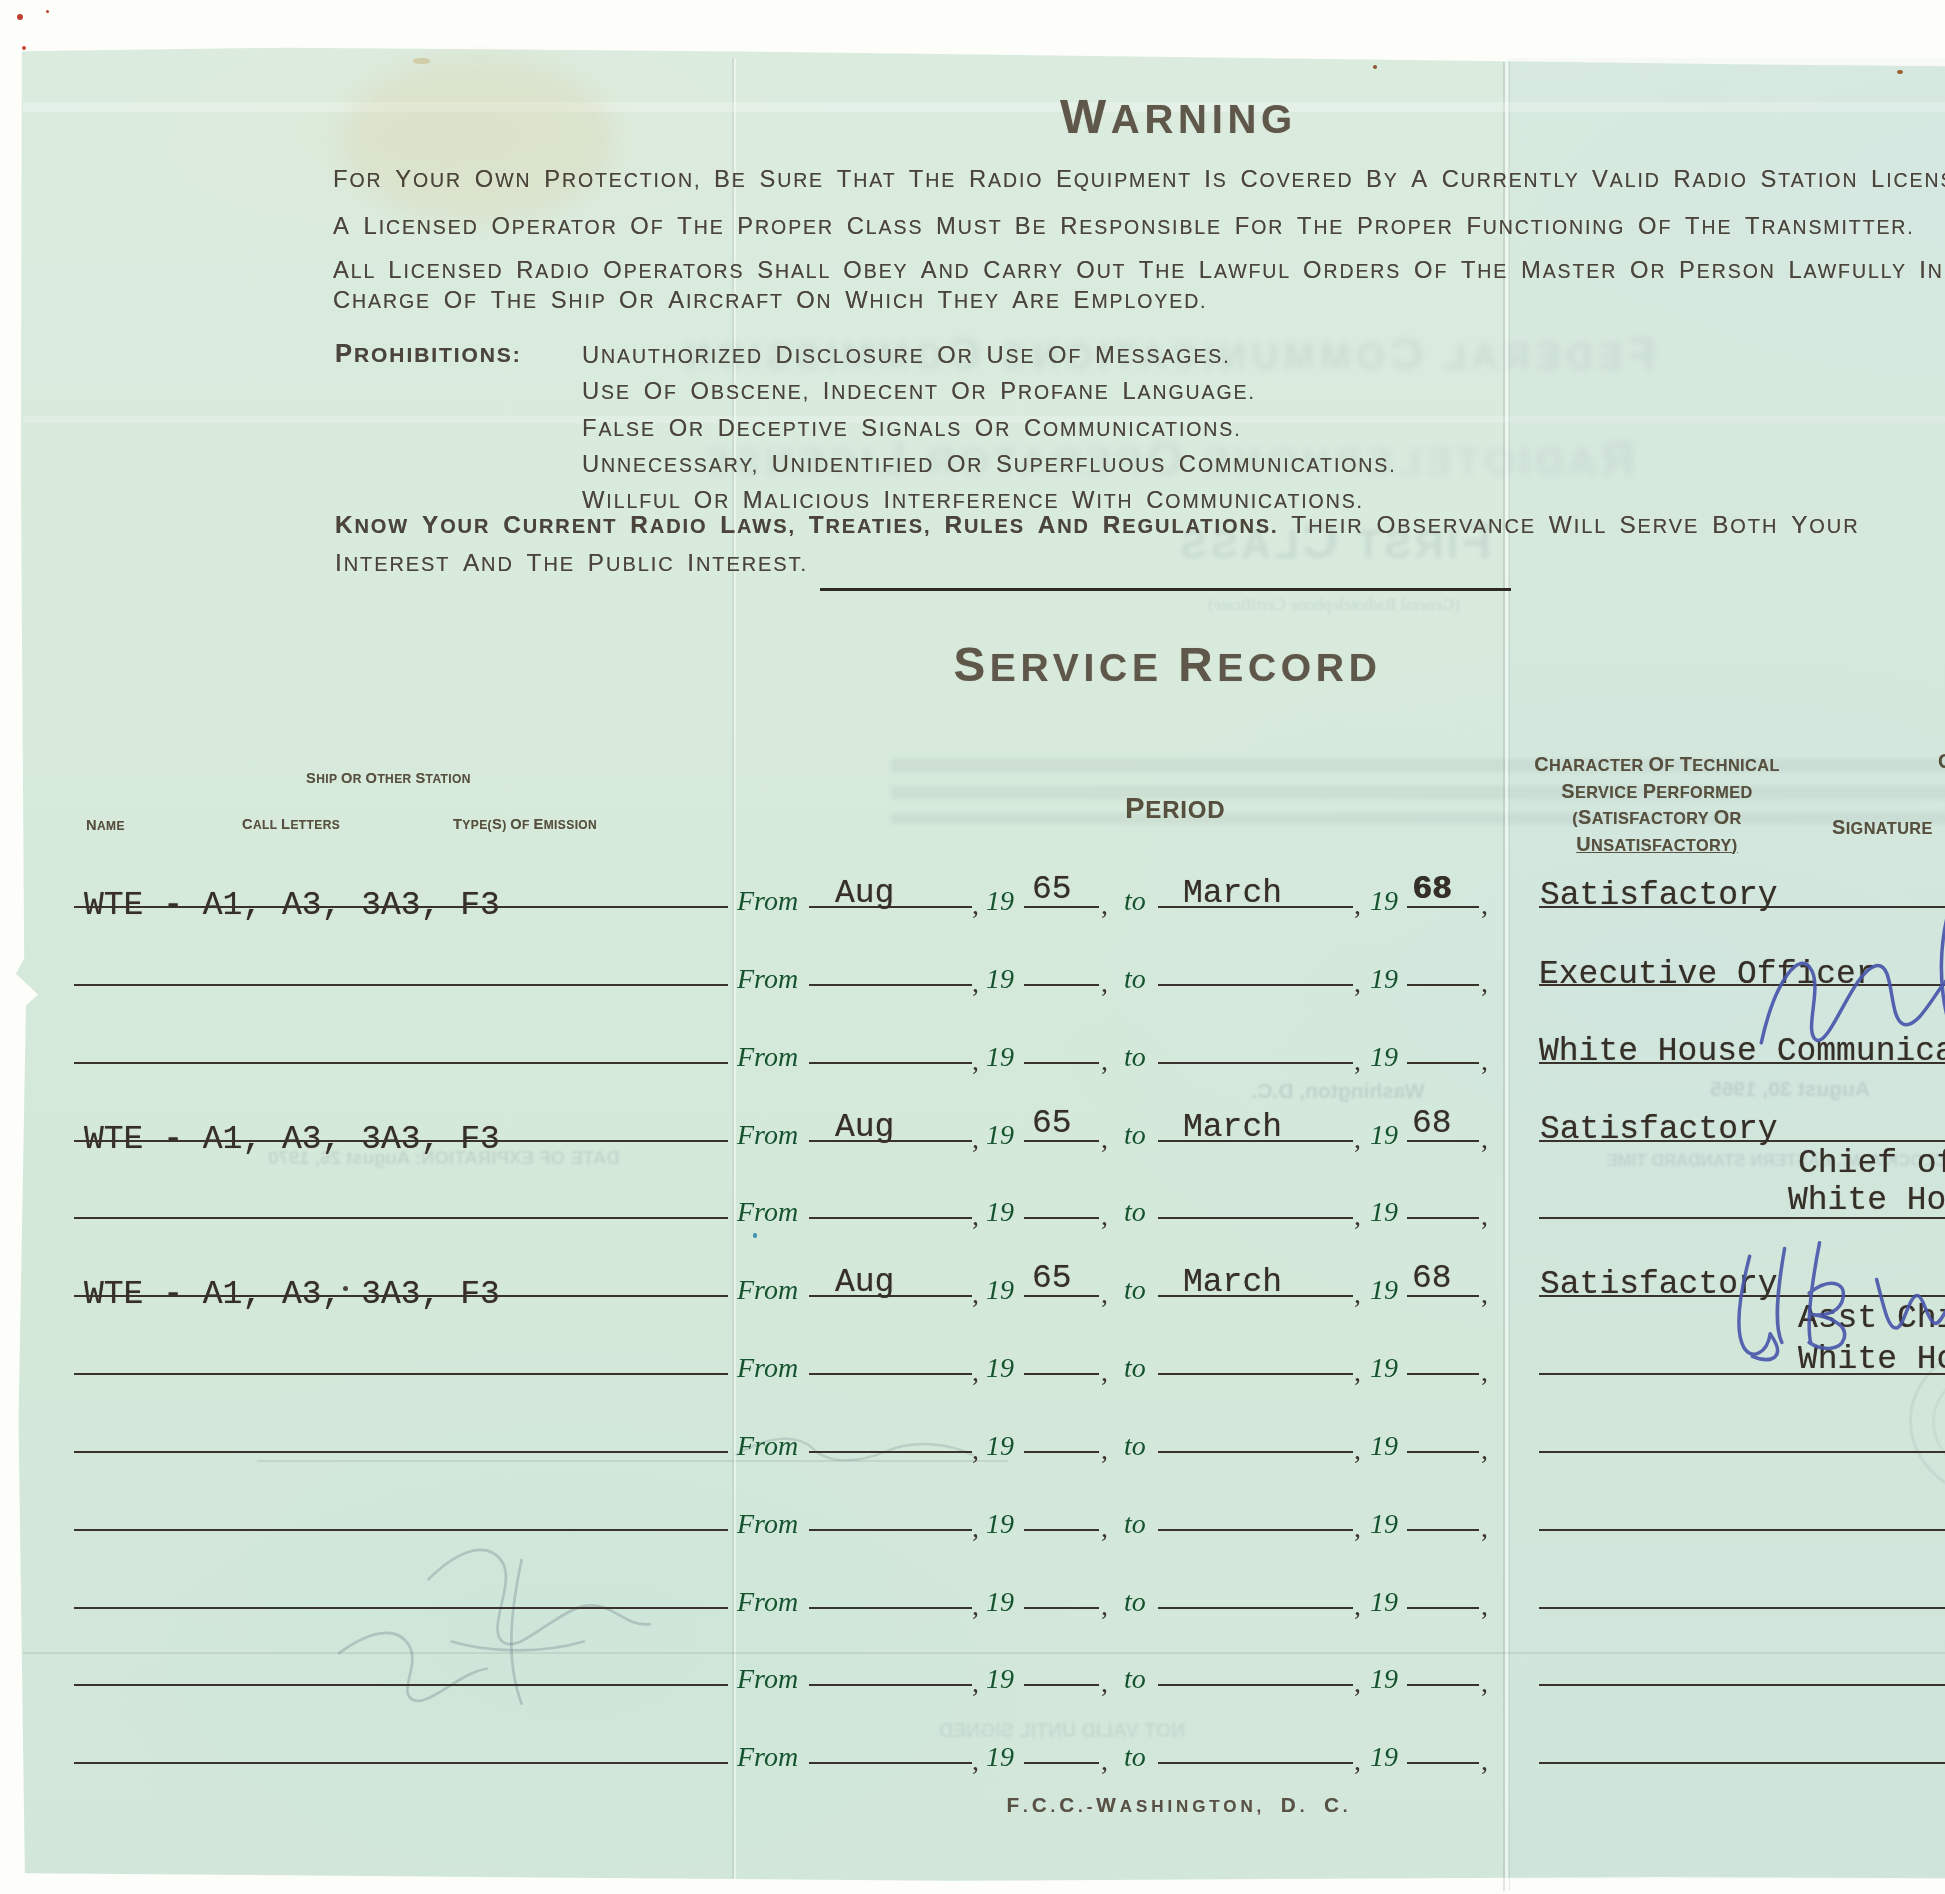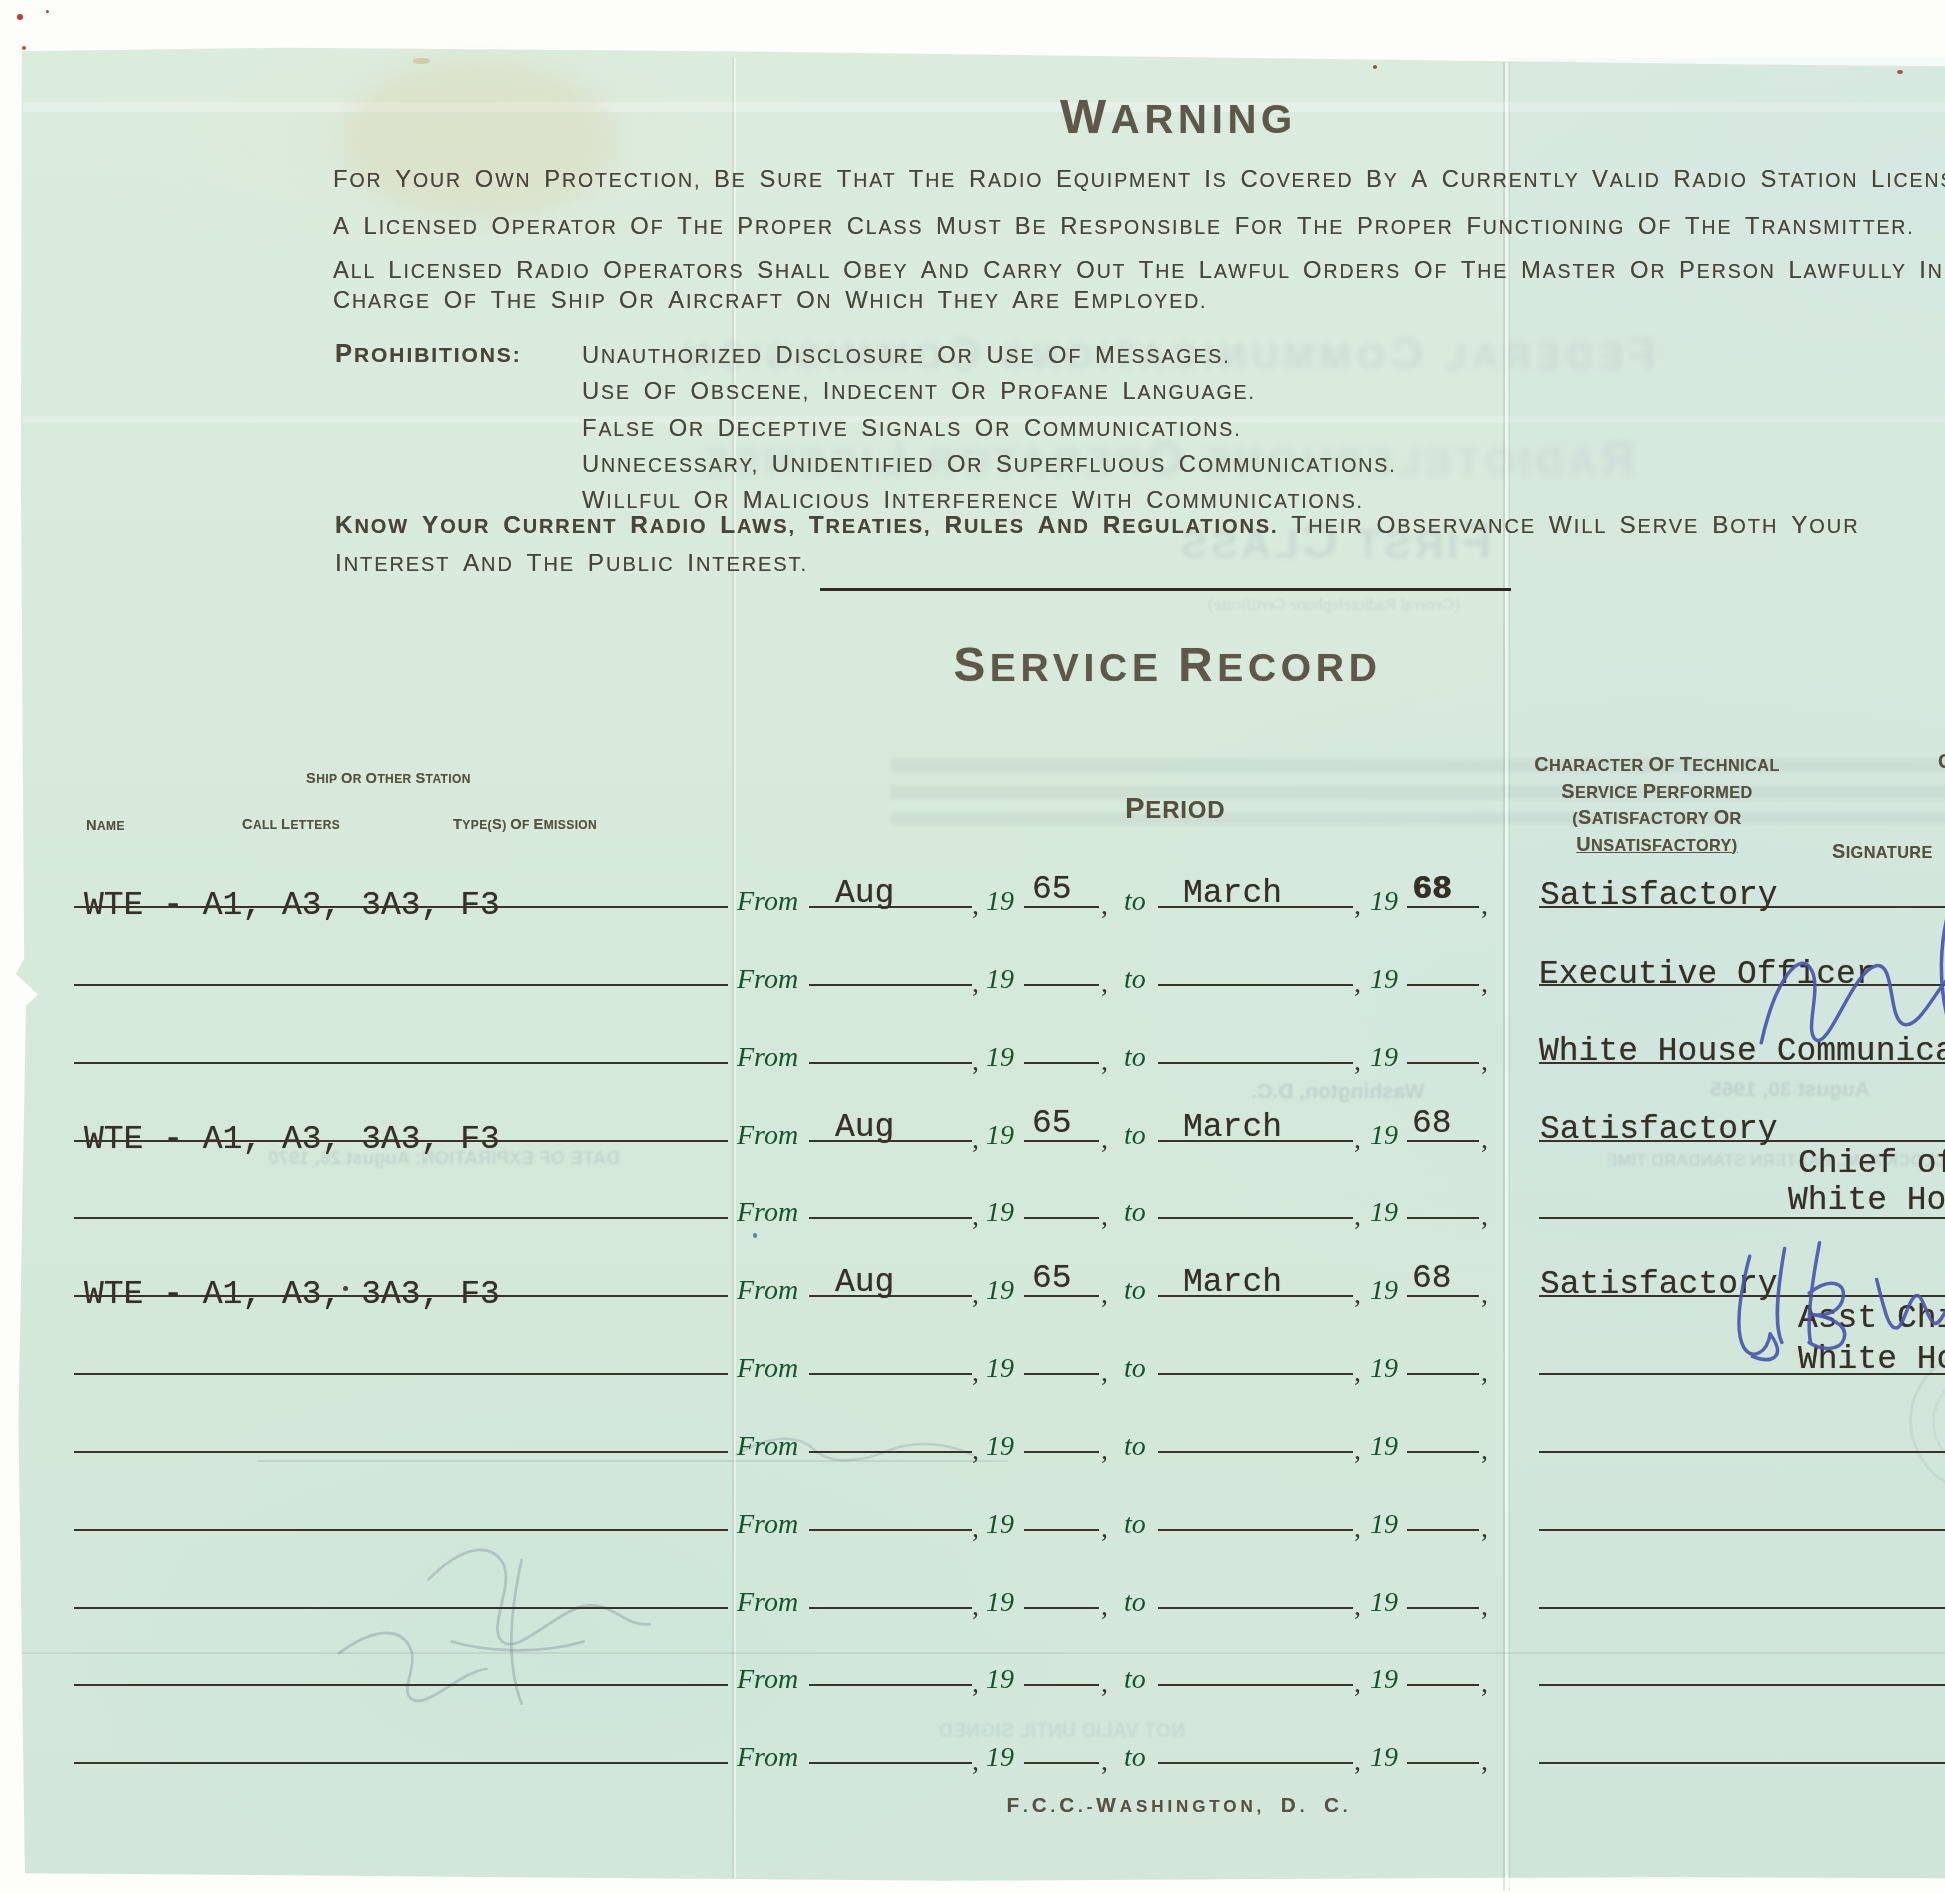--- a/index.html
+++ b/index.html
@@ -150,21 +150,21 @@
 
   <div class="hdr sc ctr" style="left:272px;top:770px;width:233px;"><span class="cap">S</span><span>H</span><span>I</span><span>P</span><span> </span><span class="cap">O</span><span>R</span><span> </span><span class="cap">O</span><span>T</span><span>H</span><span>E</span><span>R</span><span> </span><span class="cap">S</span><span>T</span><span>A</span><span>T</span><span>I</span><span>O</span><span>N</span></div>
   <div class="hdr sc" style="left:86px;top:817px;"><span class="cap">N</span><span>A</span><span>M</span><span>E</span></div>
   <div class="hdr sc" style="left:242px;top:816px;"><span class="cap">C</span><span>A</span><span>L</span><span>L</span><span> </span><span class="cap">L</span><span>E</span><span>T</span><span>T</span><span>E</span><span>R</span><span>S</span></div>
   <div class="hdr sc" style="left:453px;top:816px;"><span class="cap">T</span><span>Y</span><span>P</span><span>E</span><span>(</span><span class="cap">S</span><span>)</span><span> </span><span class="cap">O</span><span>F</span><span> </span><span class="cap">E</span><span>M</span><span>I</span><span>S</span><span>S</span><span>I</span><span>O</span><span>N</span></div>
   <div class="hdr sc" style="left:1125px;top:791px;font-size:24px;letter-spacing:0.8px;"><span class="cap">P</span><span>E</span><span>R</span><span>I</span><span>O</span><span>D</span></div>
   <div class="hdr sc ctr" style="left:1521px;top:753px;width:272px;font-size:16.3px;"><span class="cap">C</span><span>H</span><span>A</span><span>R</span><span>A</span><span>C</span><span>T</span><span>E</span><span>R</span><span> </span><span class="cap">O</span><span>F</span><span> </span><span class="cap">T</span><span>E</span><span>C</span><span>H</span><span>N</span><span>I</span><span>C</span><span>A</span><span>L</span></div>
   <div class="hdr sc ctr" style="left:1521px;top:780px;width:272px;font-size:16.3px;"><span class="cap">S</span><span>E</span><span>R</span><span>V</span><span>I</span><span>C</span><span>E</span><span> </span><span class="cap">P</span><span>E</span><span>R</span><span>F</span><span>O</span><span>R</span><span>M</span><span>E</span><span>D</span></div>
   <div class="hdr sc ctr" style="left:1521px;top:806px;width:272px;font-size:16.3px;"><span>(</span><span class="cap">S</span><span>A</span><span>T</span><span>I</span><span>S</span><span>F</span><span>A</span><span>C</span><span>T</span><span>O</span><span>R</span><span>Y</span><span> </span><span class="cap">O</span><span>R</span></div>
   <div class="hdr sc ctr" style="left:1521px;top:833px;width:272px;font-size:16.3px;text-decoration:underline;"><span class="cap">U</span><span>N</span><span>S</span><span>A</span><span>T</span><span>I</span><span>S</span><span>F</span><span>A</span><span>C</span><span>T</span><span>O</span><span>R</span><span>Y</span><span>)</span></div>
-  <div class="hdr sc" style="left:1832px;top:840px;font-size:16.3px;"><span class="cap">S</span><span>I</span><span>G</span><span>N</span><span>A</span><span>T</span><span>U</span><span>R</span><span>E</span></div>
+  <div class="hdr sc" style="left:1832px;top:816px;font-size:16.3px;"><span class="cap">S</span><span>I</span><span>G</span><span>N</span><span>A</span><span>T</span><span>U</span><span>R</span><span>E</span></div>
   <div class="hdr sc" style="left:1938px;top:750px;font-size:16.3px;"><span class="cap">C</span></div>
 
   <div id="rows">
       <div class="row" data-row-index="0" style="top: 838px;">
       <span class="entry name">WTE - A1, A3, 3A3, F3</span>
       <div class="rl l-name"></div>
       <span class="pre from">From</span>
       <div class="rl l-m1"></div>
       <span class="comma c1">,</span>
       <span class="pre n1">19</span>

